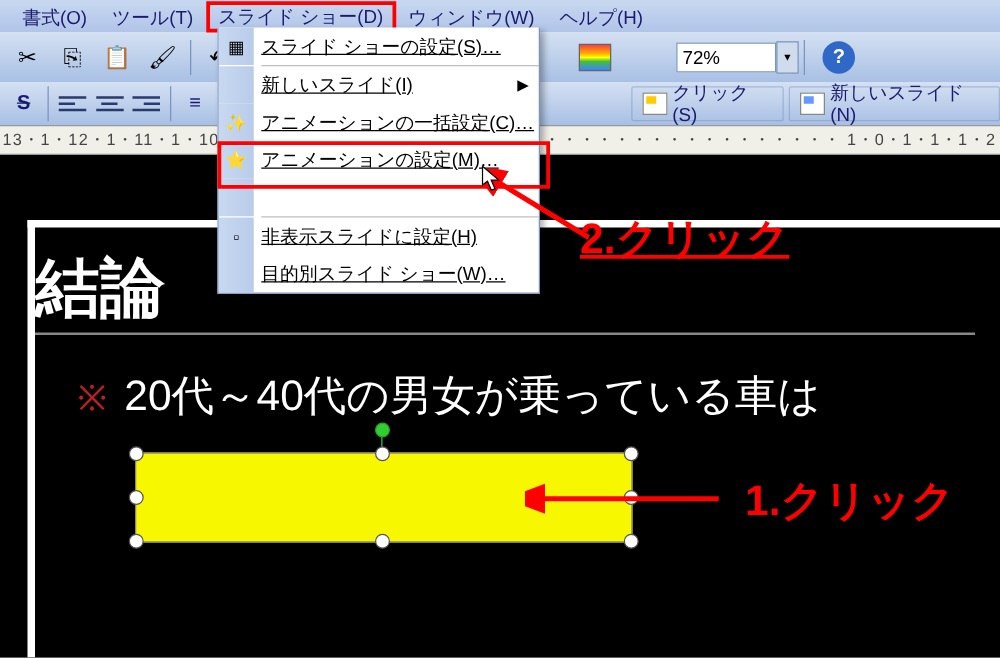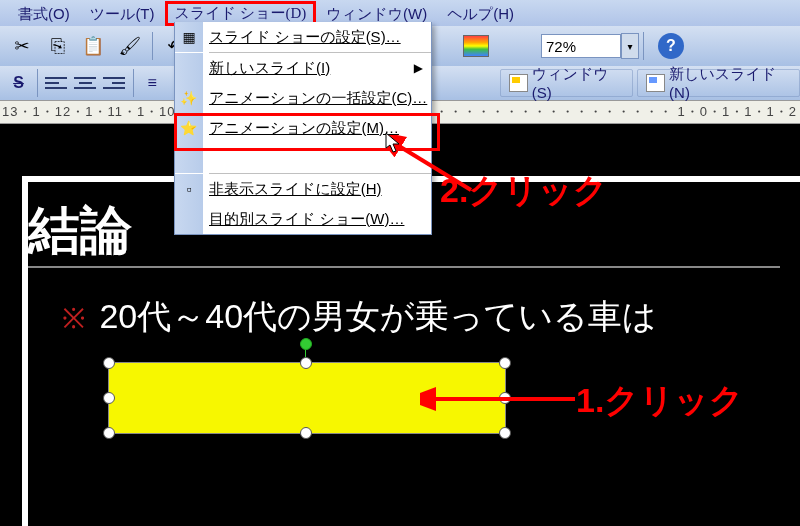--- a/index.html
+++ b/index.html
@@ -21,21 +21,20 @@
 }
 .menubar-item {
   padding: 2px 10px;
   font-size: 15px;
   color: #1a1a6e;
   cursor: default;
 }
 .menubar-item.highlighted {
   border: 3px solid red;
   padding: 0 7px;
-  font-family: Liberation Serif, serif;
 }
 .toolbar1 {
   background: linear-gradient(to bottom, #d4e0f2, #a8c0e4);
   height: 40px;
   display: flex;
   align-items: center;
   padding-left: 4px;
 }
 .toolbar1 .icon-btn {
   width: 32px;
@@ -361,21 +360,21 @@
         <span class="align-line" style="width:60%"></span>
         <span class="align-line" style="width:100%"></span>
       </span>
   </span>
   <span class="sep"></span>
   <span class="fmt-btn">≡</span>
   <span class="fmt-btn">≣</span>
   <div style="margin-left:300px;display:flex;">
     <div class="design-btn">
       <span class="swatch"></span>
-      <span>ウィンドウ(S)</span>
+      <span>クリック(S)</span>
     </div>
     <div class="design-btn new">
       <span class="swatch"></span>
       <span>新しいスライド(N)</span>
     </div>
   </div>
 </div>
 
 <div class="ruler">13・1・12・1・11・1・10・1・9・1・8・1・7・・・・・・・・・・・・・・・・・・・・・・・・・・  1・0・1・1・1・2・1・3・1・4・1・5・1・6・1・7・1・8・1・9・1</div>
 
@@ -443,23 +442,23 @@
 </div>
 
 <svg class="red-arrow" style="top:135px;left:386px;" width="90" height="60">
   <defs>
       <marker id="ah2" markerWidth="10" markerHeight="10" refX="2" refY="3" orient="auto">
         <path d="M0,0 L0,6 L8,3 z" fill="red"></path>
       </marker>
     </defs>
   <line x1="85" y1="55" x2="8" y2="8" stroke="red" stroke-width="4" marker-end="url(#ah2)"></line>
 </svg>
-<div class="annotation" style="top:168px;left:440px;">2.クリック</div>
+<div class="annotation" style="top:168px;left:464px;text-decoration:underline;">2.クリック</div>
 
 <svg class="red-arrow" style="top:384px;left:420px;" width="160" height="30">
   <defs>
       <marker id="ah1" markerWidth="10" markerHeight="10" refX="2" refY="3" orient="auto">
         <path d="M0,0 L0,6 L8,3 z" fill="red"></path>
       </marker>
     </defs>
   <line x1="155" y1="15" x2="8" y2="15" stroke="red" stroke-width="4" marker-end="url(#ah1)"></line>
 </svg>
-<div class="annotation" style="top:378px;left:576px;">1.クリック</div>
+<div class="annotation" style="top:378px;left:596px;">1.クリック</div>
 
 </body></html>

